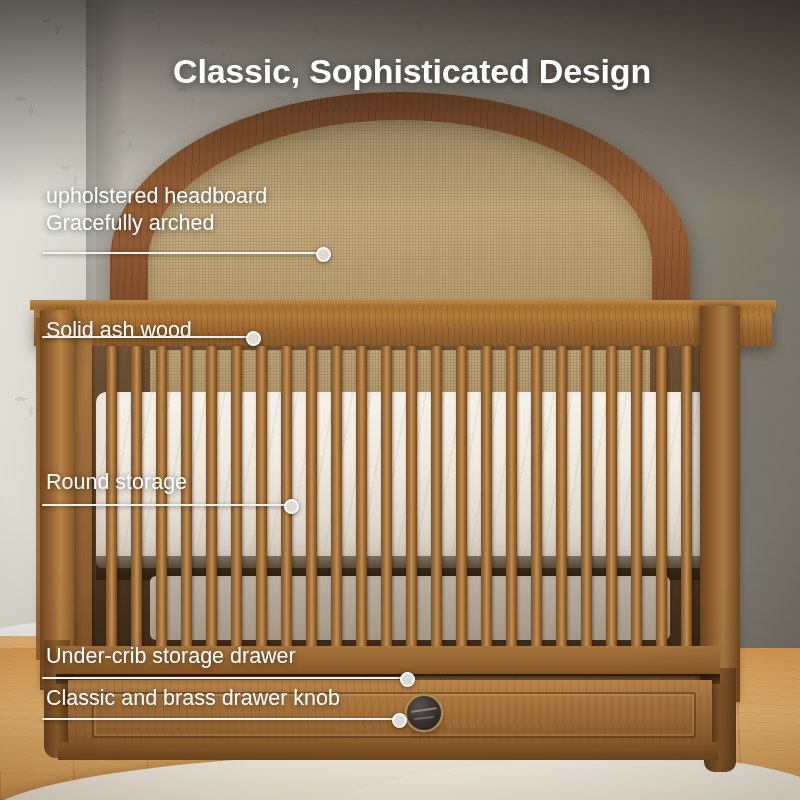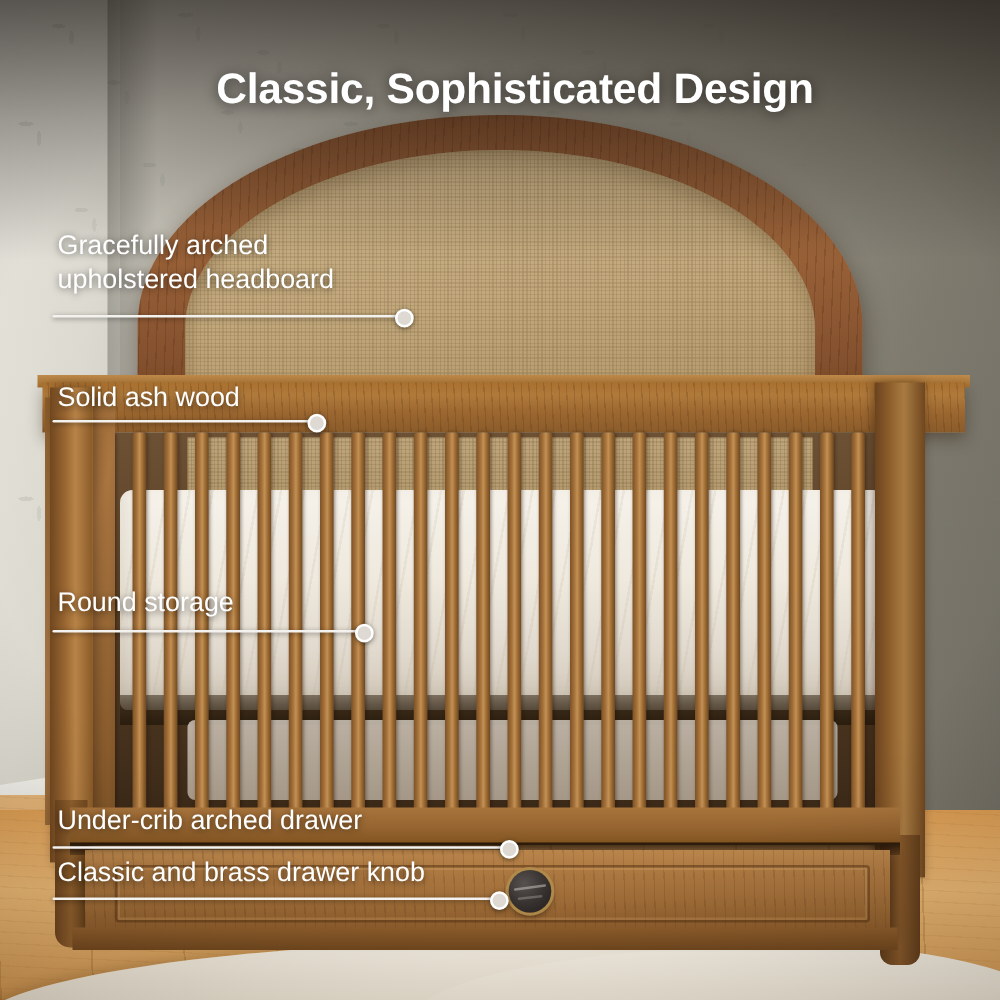--- a/index.html
+++ b/index.html
@@ -287,37 +287,37 @@
       <div class="knob-vein2"></div>
     </div>
   </div>
 
   <div class="vignette"></div>
 
   <div class="overlay">
     <div class="headline">Classic, Sophisticated Design</div>
     <div id="callouts">
         <div class="callout" style="left: 46px; top: 183px;">
+          <div class="ctext">upholstered headboard</div>
           <div class="ctext">Gracefully arched</div>
-          <div class="ctext">upholstered headboard</div>
         </div>
         <div class="leader" style="left: 42px; top: 252px; width: 280px;"></div>
         <div class="dot" style="left: 316px; top: 247px;"></div>
-        <div class="callout" style="left: 46px; top: 305px;">
+        <div class="callout" style="left: 46px; top: 317px;">
           <div class="ctext">Solid ash wood</div>
         </div>
         <div class="leader" style="left: 42px; top: 336px; width: 210px;"></div>
         <div class="dot" style="left: 246px; top: 331px;"></div>
         <div class="callout" style="left: 46px; top: 469px;">
           <div class="ctext">Round storage</div>
         </div>
         <div class="leader" style="left: 42px; top: 504px; width: 248px;"></div>
         <div class="dot" style="left: 284px; top: 499px;"></div>
         <div class="callout" style="left: 46px; top: 643px;">
-          <div class="ctext">Under-crib arched drawer</div>
+          <div class="ctext">Under-crib storage drawer</div>
         </div>
         <div class="leader" style="left: 42px; top: 677px; width: 364px;"></div>
         <div class="dot" style="left: 400px; top: 672px;"></div>
         <div class="callout" style="left: 46px; top: 685px;">
           <div class="ctext">Classic and brass drawer knob</div>
         </div>
         <div class="leader" style="left: 42px; top: 718px; width: 356px;"></div>
         <div class="dot" style="left: 392px; top: 713px;"></div>
       </div>
   </div>

